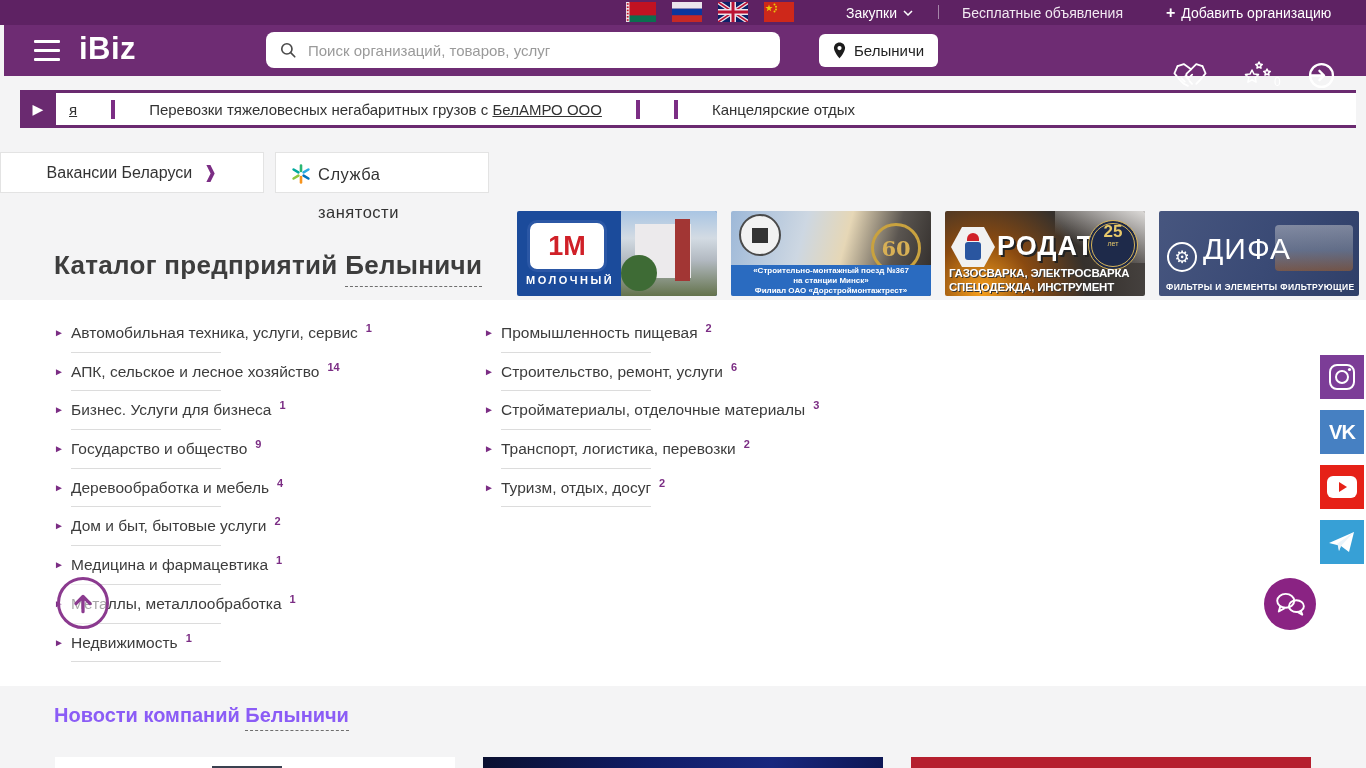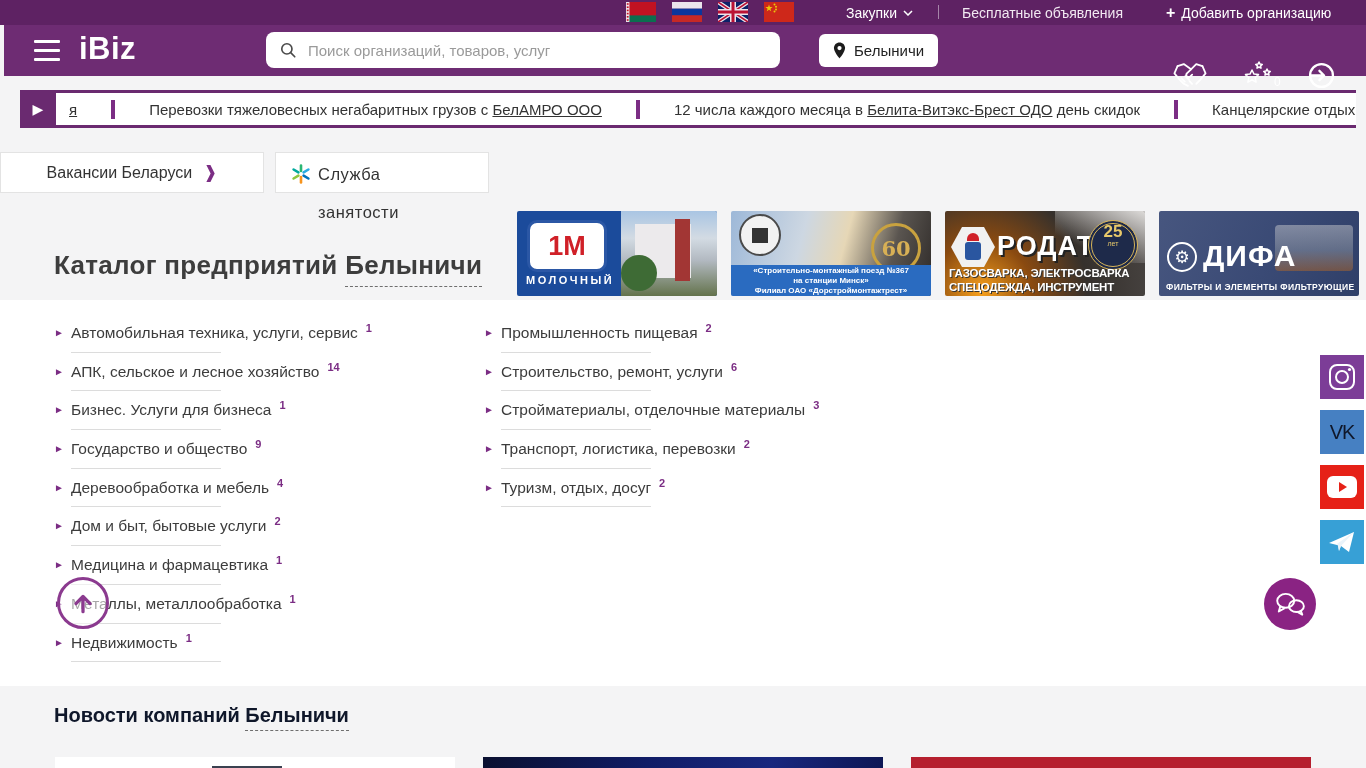--- a/index.html
+++ b/index.html
@@ -86,45 +86,45 @@
   .bn-rodat .l1,.bn-rodat .l2{position:absolute;left:4px;font-size:11.5px;font-weight:bold;color:#fff;
        letter-spacing:-.2px;text-shadow:1px 1px 0 #333;white-space:nowrap;}
   .bn-rodat .l1{bottom:17px;}
   .bn-rodat .l2{bottom:3px;}
   .bn-difa{left:1159px;background:linear-gradient(115deg,#47567f 0%,#3a4a75 55%,#2f3f68 100%);}
   .bn-difa .truck{position:absolute;right:6px;top:14px;width:78px;height:46px;border-radius:4px;opacity:.45;
        background:linear-gradient(180deg,#d8d8d8 0%,#9aa0a8 55%,#c06a1e 100%);}
   .bn-difa .bigtxt{position:absolute;right:2px;top:-10px;font-size:54px;font-weight:bold;color:#b3a3d6;letter-spacing:2px;opacity:.92;}
   .bn-difa .gear{position:absolute;left:8px;top:31px;width:30px;height:30px;border:2px solid #fff;border-radius:50%;box-sizing:border-box;
        display:flex;align-items:center;justify-content:center;color:#fff;font-size:17px;}
-  .bn-difa .nm{position:absolute;left:44px;top:28px;font-size:30px;font-weight:bold;color:#fff;letter-spacing:1px;}
+  .bn-difa .nm{position:absolute;left:44px;top:21px;font-size:30px;font-weight:normal;color:#fff;letter-spacing:1px;}
   .bn-difa .tag{position:absolute;left:7px;bottom:4px;font-size:8.5px;font-weight:bold;color:#fff;letter-spacing:.4px;white-space:nowrap;}
   
   .panel{position:absolute;left:0;top:300px;width:1366px;height:386px;background:#fff;}
   .cats{position:absolute;top:318px;}
   .cats-left{left:54px;}
   .cats-right{left:484px;}
   .cat{position:relative;height:38.7px;padding-left:17px;width:390px;box-sizing:border-box;cursor:pointer;
        font-size:15.5px;color:#3c3c3c;line-height:21px;}
   .cat .arr{position:absolute;left:0;top:4px;font-size:10px;color:#7b2d84;}
   .cat sup{font-size:11px;font-weight:bold;color:#7b2d84;margin-left:8px;}
   .cat .line{position:absolute;left:17px;bottom:4px;width:150px;border-bottom:1px solid #dcdcdc;}
   
   .soc{position:absolute;left:1320px;width:44px;height:44px;display:flex;align-items:center;justify-content:center;cursor:pointer;}
   .soc-insta{top:355px;background:#7c3d97;}
-  .soc-vk{top:410px;background:#4680c2;color:#0f172a;font-weight:normal;font-size:20px;letter-spacing:-1px;}
+  .soc-vk{top:410px;background:#4680c2;color:#ffffff;font-weight:bold;font-size:20px;letter-spacing:-1px;}
   .soc-yt{top:465px;background:#e62117;}
   .soc-tg{top:520px;background:#37a0d6;}
   
   .scrolltop{position:absolute;left:57px;top:577px;width:52px;height:52px;border-radius:50%;box-sizing:border-box;
        border:3px solid #8b3a8f;background:rgba(255,255,255,.55);display:flex;align-items:center;justify-content:center;cursor:pointer;}
   .chat{position:absolute;left:1264px;top:578px;width:52px;height:52px;border-radius:50%;background:#8a2383;
        display:flex;align-items:center;justify-content:center;cursor:pointer;}
   
-  .news-title{position:absolute;left:54px;top:704px;font-size:20px;font-weight:bold;color:#0f172a;}
+  .news-title{position:absolute;left:54px;top:704px;font-size:20px;font-weight:bold;color:#8b5cf6;}
   .news-title .dashed-city{padding-bottom:4px;}
   .news-card{position:absolute;top:757px;width:400px;height:80px;cursor:pointer;}
   .nc-1{left:55px;background:#fff;}
   .nc-1 .logo-bar{position:absolute;left:157px;top:9px;width:70px;height:30px;background:#3a4150;}
   .nc-2{left:483px;background:
        radial-gradient(ellipse at 30% 160%, rgba(95,140,255,.85) 0%, rgba(95,140,255,0) 45%),
        linear-gradient(100deg,#0a1030 0%,#101c66 40%,#18277e 70%,#0c1550 100%);}
   .nc-3{left:911px;background:#b51f2e;}
 </style>
 </head>
@@ -234,21 +234,20 @@
 
   <div class="ticker">
     <div class="t-play">
       <span>▶</span>
     </div>
     <div class="t-track">
       <span class="t-link">я</span>
       <span class="t-sep"></span>
       <span><span>Перевозки тяжеловесных негабаритных грузов с </span><span class="t-link">БелАМРО ООО</span></span>
       <span class="t-sep"></span>
-      <span><span>12 числа каждого месяца в </span><span class="t-link">Белита-Витэкс-Брест ОДО</span><span> день скидок</span></span>
       <span class="t-sep"></span>
       <span><span>Канцелярские отдых</span></span>
     </div>
   </div>
 
   <div class="btn-vac">
     <span>Вакансии Беларуси</span>
     <span class="vac-chev">❱</span>
   </div>
   <div class="btn-emp">

